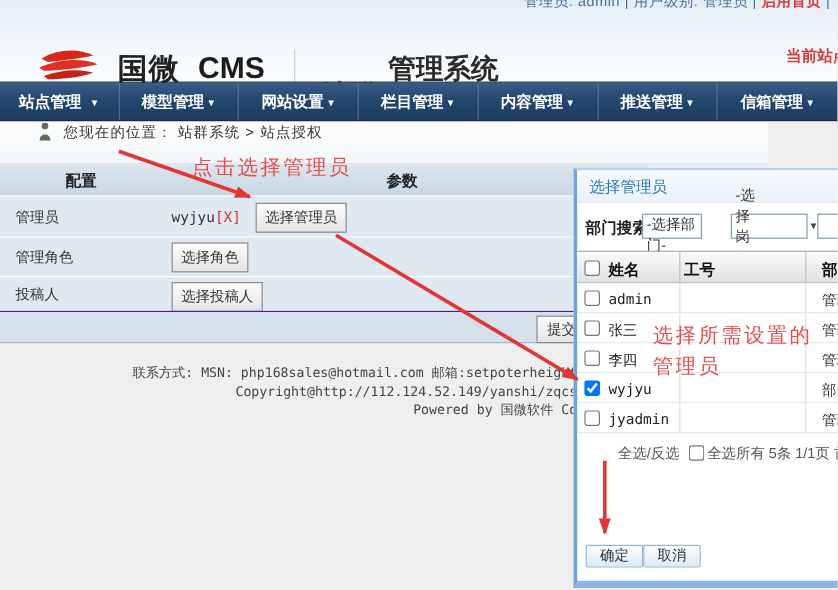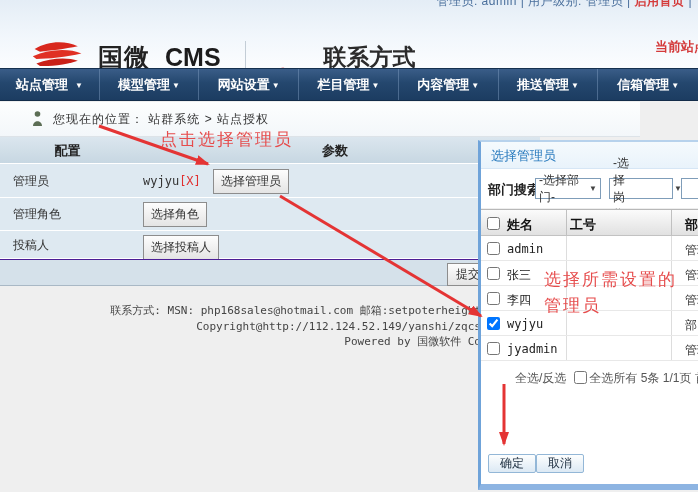--- a/index.html
+++ b/index.html
@@ -29,21 +29,21 @@
   .nav-item { flex:1 0 auto; width:99.7px; display:flex; align-items:center; justify-content:center;
               color:#fff; font-size:13px; font-weight:bold; cursor:pointer;
               border-right:1px solid rgba(130,160,195,.45); }
   .nav-item:last-child { border-right:none; }
   .nav-item .caret { font-size:8px; margin-left:2px; margin-top:2px; }
   .nav-item:first-child .caret { margin-left:7px; }
 
   
   .crumbbar { position:absolute; left:0; top:102px; width:640px; height:35px;
               background:linear-gradient(180deg,#fdfefe,#f3f7fa); border-bottom:1px solid #dde3e8;
-              display:flex; align-items:center; }
+              display:flex; }
   .crumbbar svg { margin-left:32px; }
   .crumb-text { font-size:12px; color:#333; margin-left:10px; letter-spacing:1px; }
 
   
   .ftable { position:absolute; left:0; top:137px; width:540px; }
   .fhead { height:27px; background:linear-gradient(180deg,#dbe6ee,#c7d7e2);
            border-bottom:1px solid #fff; position:relative; }
   .fhead .c1 { position:absolute; left:0; top:0; width:135px; text-align:center;
                line-height:27px; font-size:13px; font-weight:bold; color:#222; }
   .fhead .c2 { position:absolute; left:322px; top:0; line-height:27px;
@@ -75,21 +75,21 @@
          border-left:3px solid #6fa3d9; border-top:2px solid #b7d2ec; border-bottom:6px solid #8db4e2;
          z-index:10; }
   .dlg-title { height:27px; line-height:27px; padding-left:10px; font-size:13px; color:#2779bd;
                background:linear-gradient(180deg,#f5fafd,#e9f3fb); border-bottom:1px solid #d6e6f5; }
   .dlg-search { position:relative; height:40px; border-bottom:1px solid #eee; }
   .dlg-search .slab { position:absolute; left:7px; top:12px; font-size:13px; font-weight:bold; color:#222; }
   .sel { position:absolute; top:9px; height:21px; border:1px solid #7f9db9; background:#fff;
          font-size:12px; color:#333; display:flex; align-items:center; justify-content:space-between;
          padding:0 3px; cursor:pointer; }
   .sel .caret { font-size:8px; color:#444; margin-left:3px; }
-  .sel-dept { left:54px; width:66px; }
+  .sel-dept { left:54px; width:50px;flex-direction:column; }
   .sel-post { left:128px; width:64px;gap:42px; }
   .dlg-input { position:absolute; left:200px; top:9px; width:70px; height:21px;
                border:1px solid #7f9db9; font-size:12px; padding:0 3px; }
   .dlg-thead { position:relative; height:27px; background:linear-gradient(180deg,#fbfbfb,#e1e1e1);
                border-top:1px solid #b8b8b8; border-bottom:1px solid #c2c2c2;
                font-size:13px; font-weight:bold; color:#111; }
   .dlg-thead .cb { position:absolute; left:6px; top:7px; }
   .h-name { position:absolute; left:26px; top:6px; }
   .h-id   { position:absolute; left:89px; top:6px; }
   .h-dept { position:absolute; left:204px; top:6px; }
@@ -131,21 +131,21 @@
     <div class="logo">
       <svg viewBox="0 0 60 40">
         <path d="M4,10 C18,1 38,0 52,7 C38,10 20,12 10,13 Z" fill="#d8281e"></path>
         <path d="M2,18 C20,10 42,9 56,15 C40,19 18,21 6,21 Z" fill="#e03024"></path>
         <path d="M6,26 C22,20 40,19 52,23 C38,28 20,29 10,29 Z" fill="#c92018"></path>
       </svg>
       <span class="brand-cn">国微</span>
       <span class="brand-en">CMS</span>
       <span class="brand-div"></span>
       <span class="prod-red">站群</span>
-      <span class="prod-black">联系方式</span>
+      <span class="prod-black">管理系统</span>
     </div>
     <div class="current-site">当前站点</div>
   </div>
 
   <div class="navbar">
     <div class="nav-item">
         <span>站点管理</span>
         <span class="caret">▼</span>
       </div>
     <div class="nav-item">

